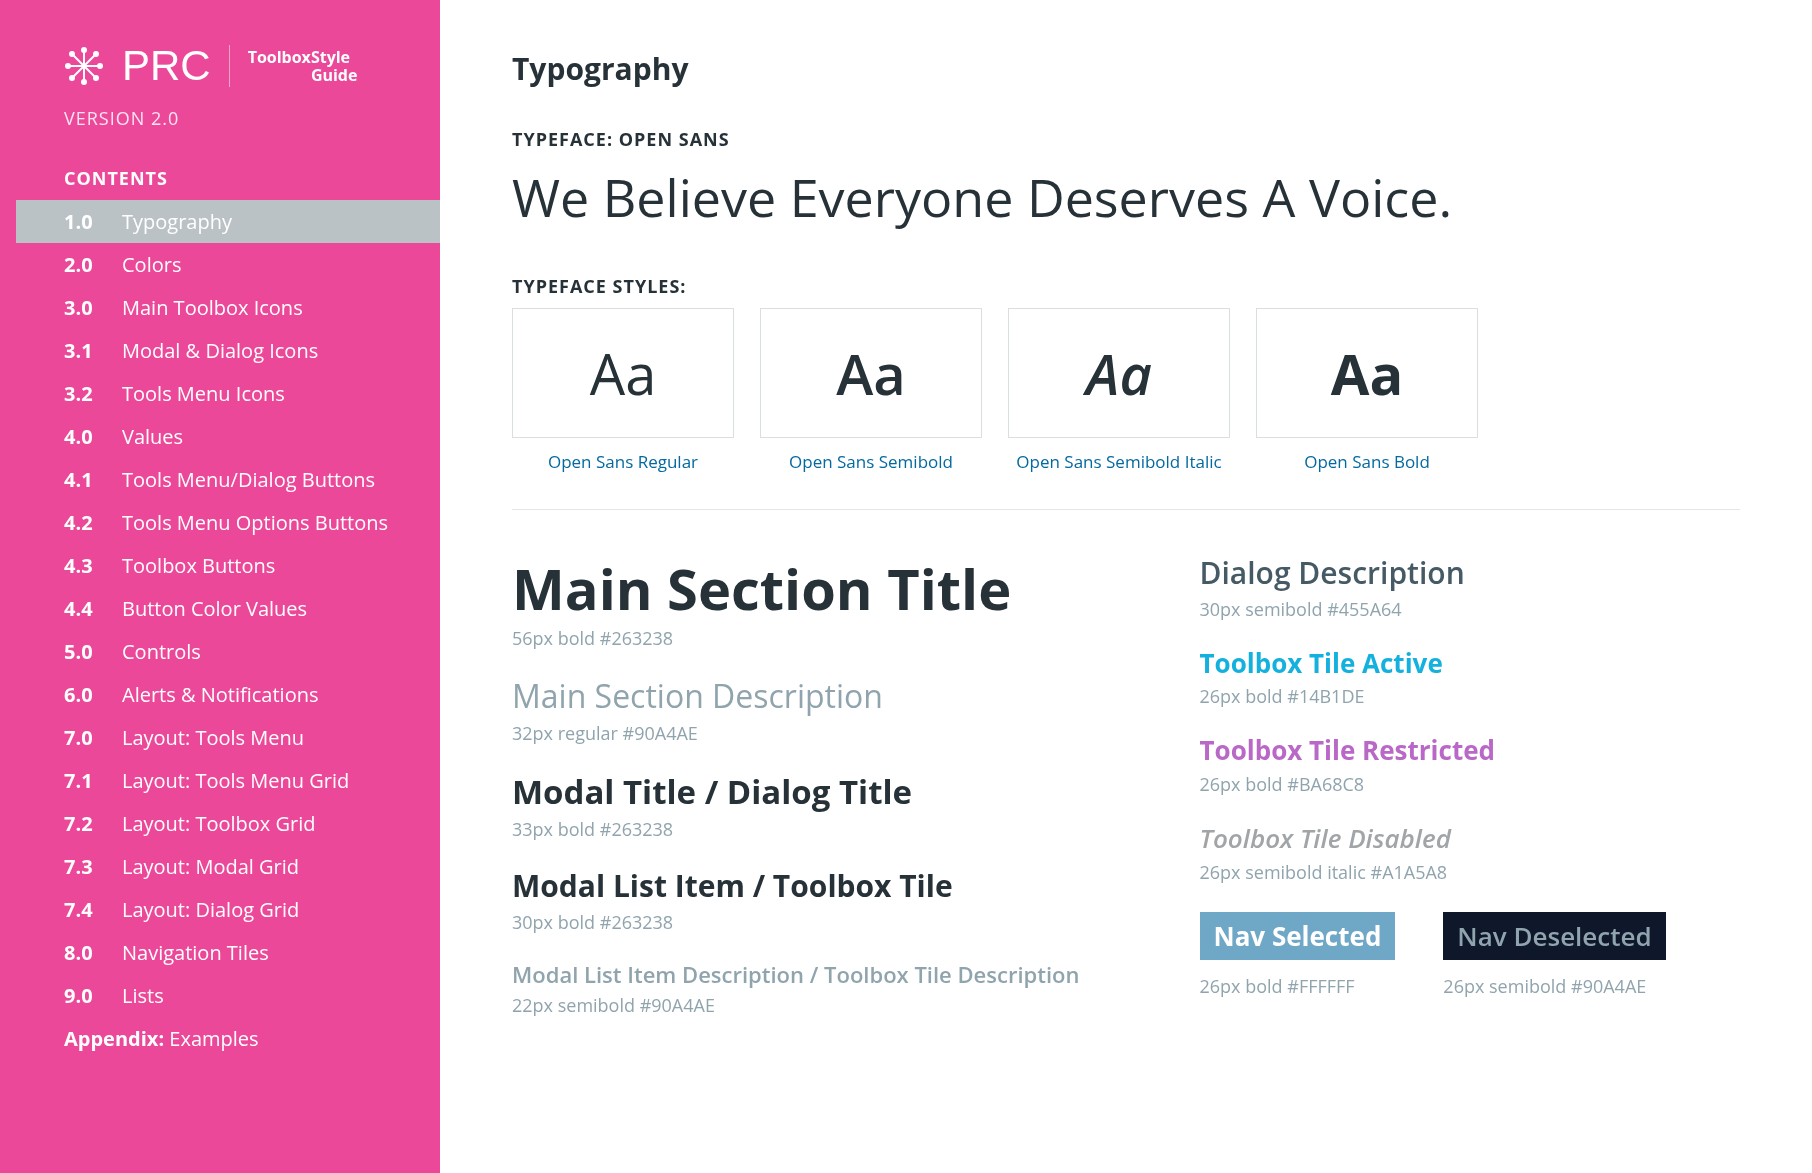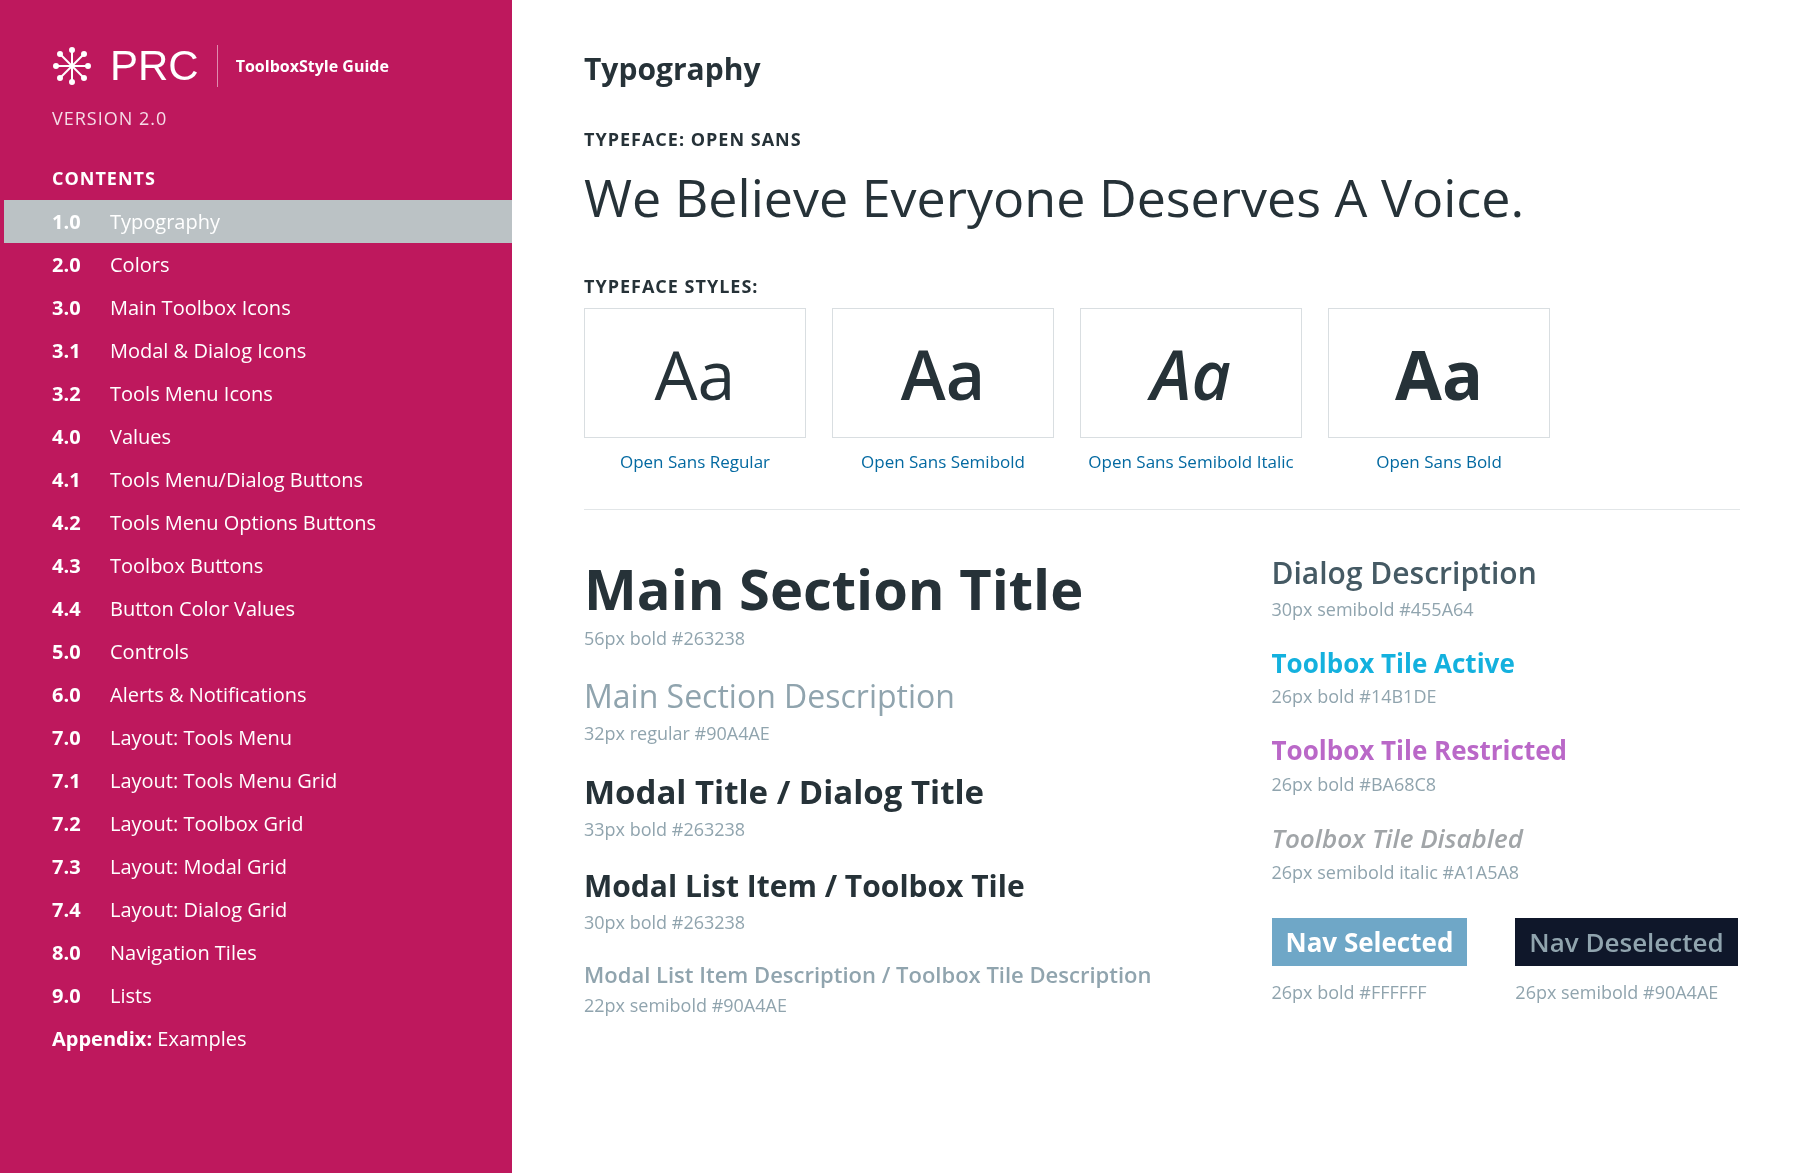--- a/index.html
+++ b/index.html
@@ -8,24 +8,24 @@
   font-family: "Open Sans", "Segoe UI", "Helvetica Neue", Arial, sans-serif;
   color:#263238;
   background:#fff;
   width:1812px;
   height:1173px;
   overflow:hidden;
   display:flex;
 }
 
 .sidebar {
-  width:512px;
-  background:#be185d;
+  width:440px;
+  background:#ec4899;
   color:#fff;
-  padding:42px 0 0 4px;
+  padding:42px 0 0 16px;
   flex-shrink:0;
 }
 .brand {
   display:flex;
   align-items:center;
   gap:18px;
   padding:0 48px 8px 48px;
 }
 .brand-logo {
   width:40px; height:40px;
@@ -97,21 +97,21 @@
 }
 .style-card {
   width:222px;
   display:flex; flex-direction:column; align-items:center;
   gap:12px;
 }
 .style-box {
   width:222px; height:130px;
   border:1px solid #d9dee1;
   display:flex; align-items:center; justify-content:center;
-  font-size:68px; color:#263238;
+  font-size:56px; color:#263238;
 }
 .style-box.regular  { font-weight:400; }
 .style-box.semibold { font-weight:600; }
 .style-box.semibold-italic { font-weight:600; font-style:italic; }
 .style-box.bold { font-weight:700; }
 .style-caption {
   font-size:17px; color:#0369a1; font-weight:400;
 }
 .rule {
   border:none; border-top:1px solid #e2e6e8;
@@ -129,21 +129,21 @@
 .s-main-desc       { font-size:32px; font-weight:400; color:#90A4AE; }
 .s-modal-title     { font-size:33px; font-weight:700; color:#263238; }
 .s-modal-item      { font-size:30px; font-weight:700; color:#263238; }
 .s-modal-item-desc { font-size:22px; font-weight:600; color:#90A4AE; }
 .s-dialog-desc     { font-size:30px; font-weight:600; color:#455A64; }
 .s-tile-active     { font-size:26px; font-weight:700; color:#14B1DE; }
 .s-tile-restricted { font-size:26px; font-weight:700; color:#BA68C8; }
 .s-tile-disabled   { font-size:26px; font-weight:600; font-style:italic; color:#A1A5A8; }
 
 .nav-chips {
-  display:flex; gap:48px; margin-top:6px;
+  display:flex; gap:48px; 
 }
 .chip-col { display:flex; flex-direction:column; gap:8px; }
 .chip {
   display:inline-block;
   padding:6px 14px;
   font-size:26px;
 }
 .chip-selected   { background:#6FA7C7; color:#fff; font-weight:700; }
 .chip-deselected { background:#0f172a; color:#90A4AE; font-weight:600; }
 </style>

